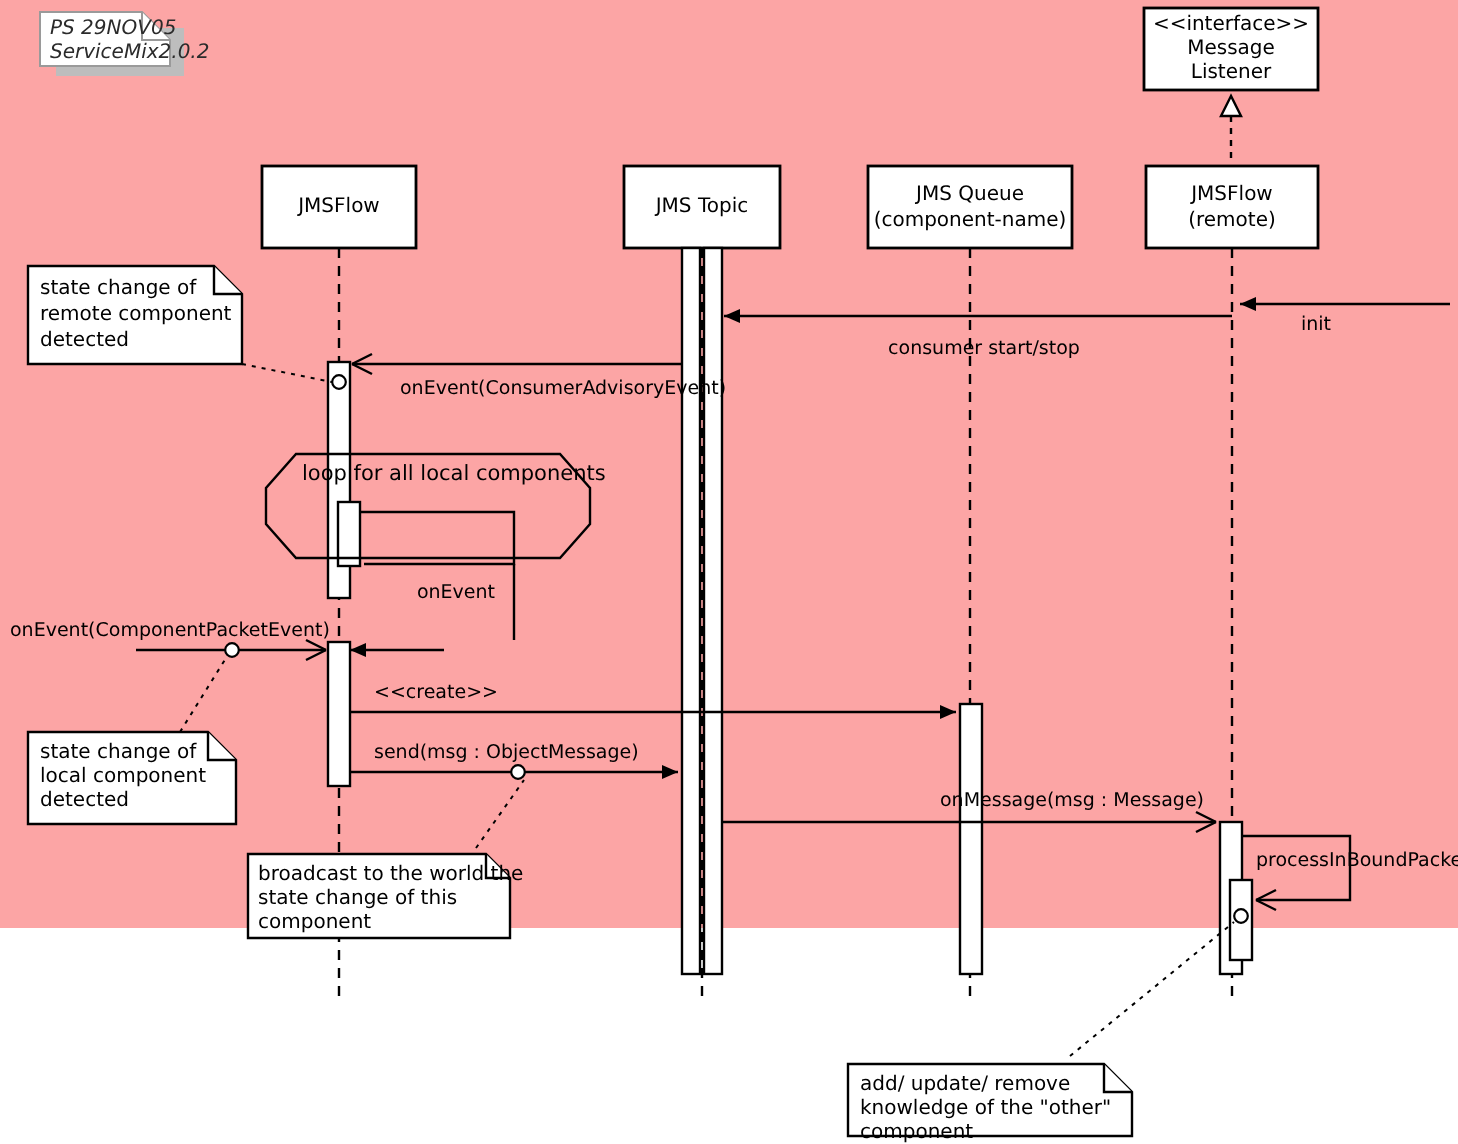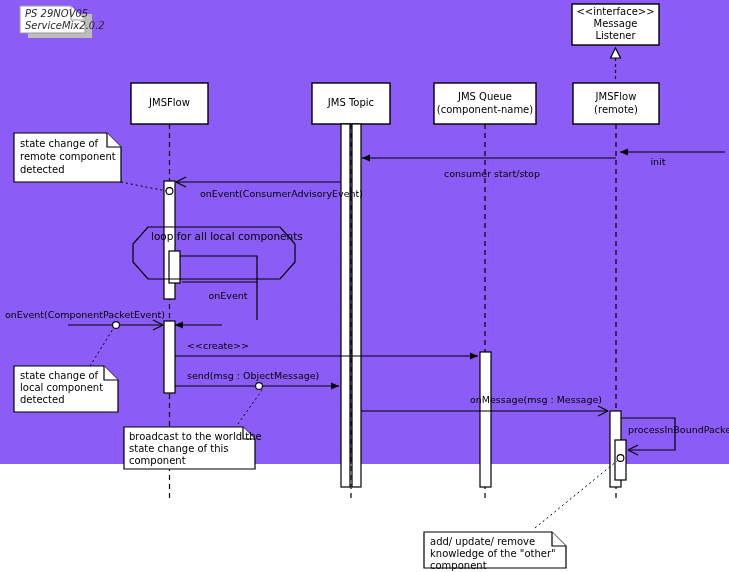--- a/index.html
+++ b/index.html
@@ -10,21 +10,21 @@
   body {
     font-family: "DejaVu Sans", sans-serif;
     width: 729px;
     height: 572px;
     overflow: hidden;
   }
   #canvas {
     position: relative;
     width: 729px;
     height: 464px;
-    background: #8b5cf6;
+    background: #fca5a5;
   }
   svg.diagram {
     position: absolute;
     left: 0;
     top: 0;
     width: 729px;
     height: 572px;
   }
   .lbl {
     font-family: "DejaVu Sans", sans-serif;

